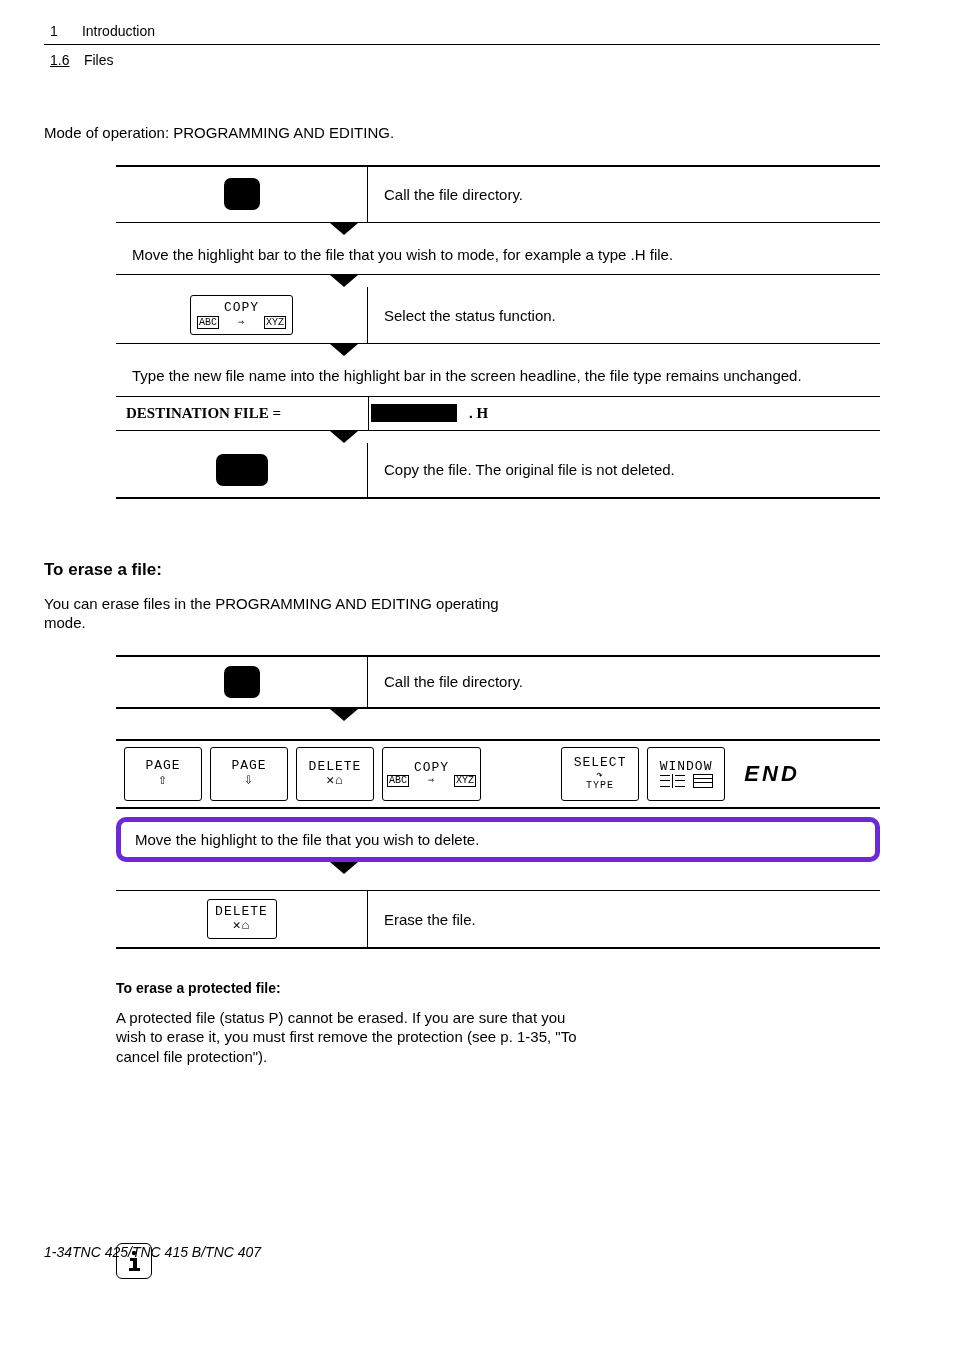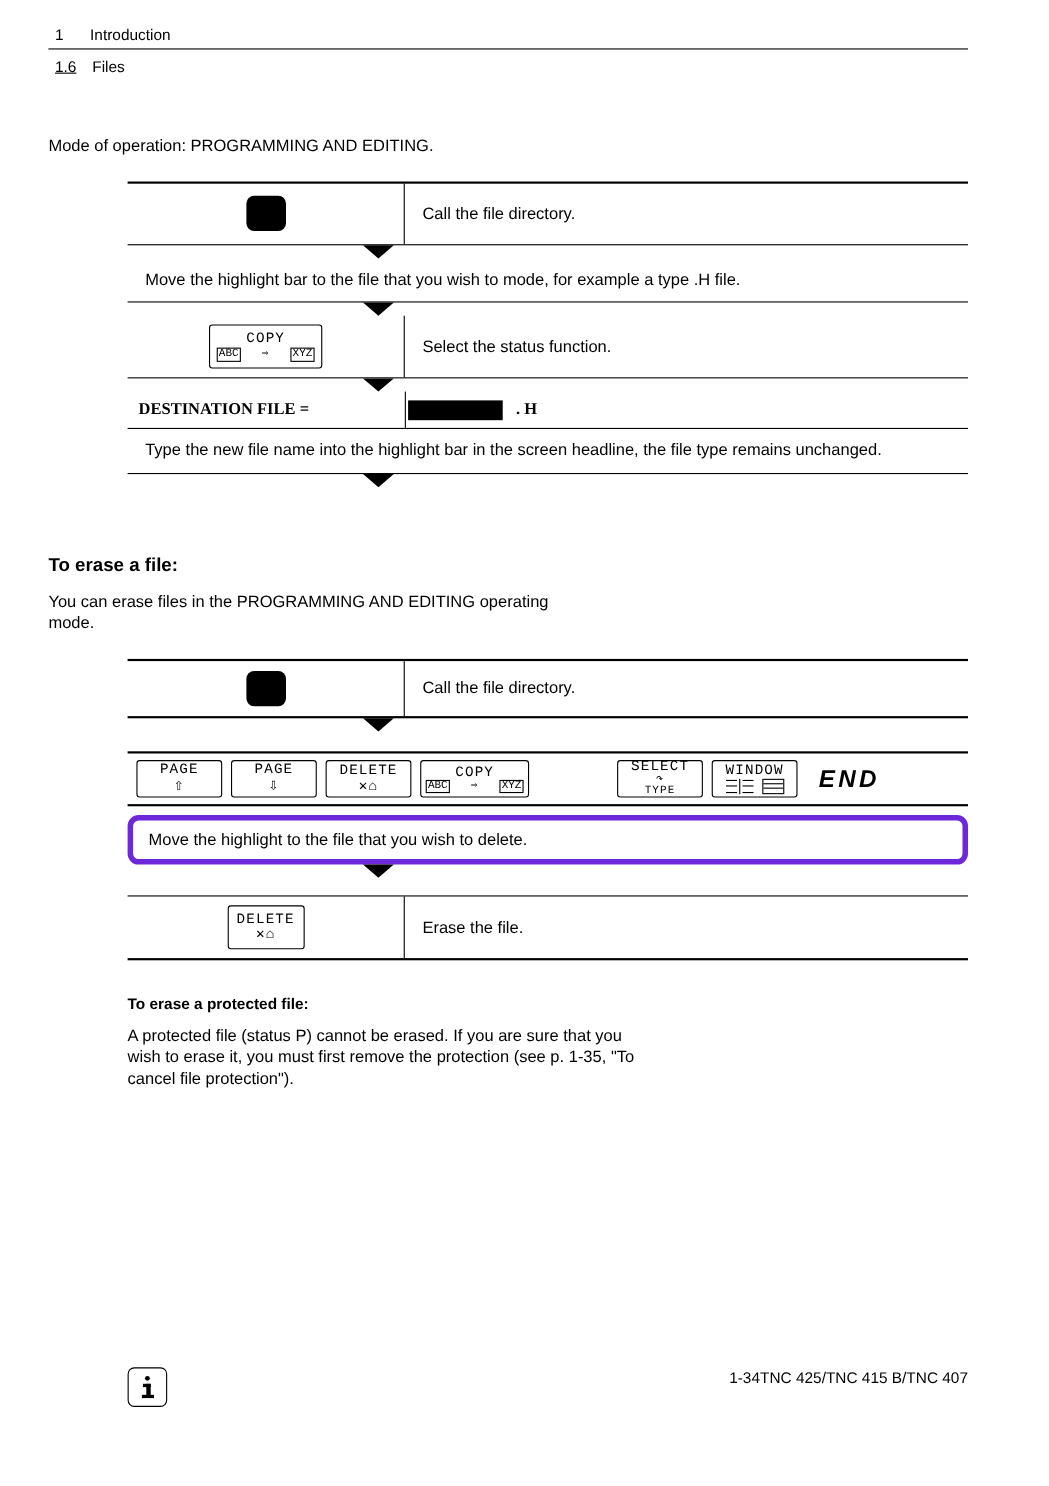--- a/index.html
+++ b/index.html
@@ -147,21 +147,21 @@
   .softkey-bar {
     display: flex;
     align-items: stretch;
     padding: 6px 8px;
   }
   .skcell {
     border: 1.5px solid #000;
     border-radius: 3px;
     margin-right: 8px;
     min-width: 78px;
-    height: 34px;
+    height: 54px;
     display: flex;
     flex-direction: column;
     align-items: center;
     justify-content: center;
     font-family: "Courier New", monospace;
     font-size: 13px;
     line-height: 1.05;
     letter-spacing: 1px;
     box-sizing: border-box;
     padding: 2px 4px;
@@ -189,22 +189,23 @@
     max-width: 480px;
     margin: 0;
   }
 
   .footer {
     position: absolute;
     bottom: 90px;
     left: 44px;
     right: 74px;
     display: flex;
-    justify-content: flex-end;
+    justify-content: flex-start;
     font-size: 14px;
+    font-style: italic;
   }
   .info-icon-wrap {
     position: absolute;
     bottom: 72px;
     left: 116px;
   }
   .info-icon {
     width: 34px;
     height: 34px;
     border: 1.5px solid #000;
@@ -287,37 +288,43 @@
                 <span class="box">XYZ</span>
           </div>
         </div>
       </div>
       <div class="step-right">Select the status function.</div>
     </div>
     <div class="arrow-wrap">
           <div class="arrow-down"></div>
         </div>
 
+    <div class="step-row" style="min-height:36px;">
+      <div class="step-full">Type the new file name into the highlight bar in the screen headline, the file type remains unchanged.</div>
+    </div>
+
     <div class="step-row dest-row" style="min-height:34px; border-bottom:1px solid #000;">
       <div style="width:252px; flex-shrink:0; border-right:1px solid #000; display:flex; align-items:center;">
         <span class="dest-label">DESTINATION FILE =</span>
       </div>
       <div style="flex:1; display:flex; align-items:center;">
         <span class="dest-blank"></span>
         <span class="dest-ext">. H</span>
       </div>
     </div>
-
-    <div class="step-row" style="min-height:36px;">
-      <div class="step-full">Type the new file name into the highlight bar in the screen headline, the file type remains unchanged.</div>
-    </div>
     <div class="arrow-wrap">
           <div class="arrow-down"></div>
         </div>
 
+    <div class="step-row">
+      <div class="step-left">
+        <div class="black-key" style="width:52px;"></div>
+      </div>
+      <div class="step-right">Copy the file. The original file is not deleted.</div>
+    </div>
 
   </div>
 </div>
 
 <div class="content erase-section">
   <h2 class="section-title">To erase a file:</h2>
   <p class="para indented">You can erase files in the PROGRAMMING AND EDITING operating mode.</p>
 
   <div class="steps indented">
     <div class="step-row" style="min-height:52px;">

